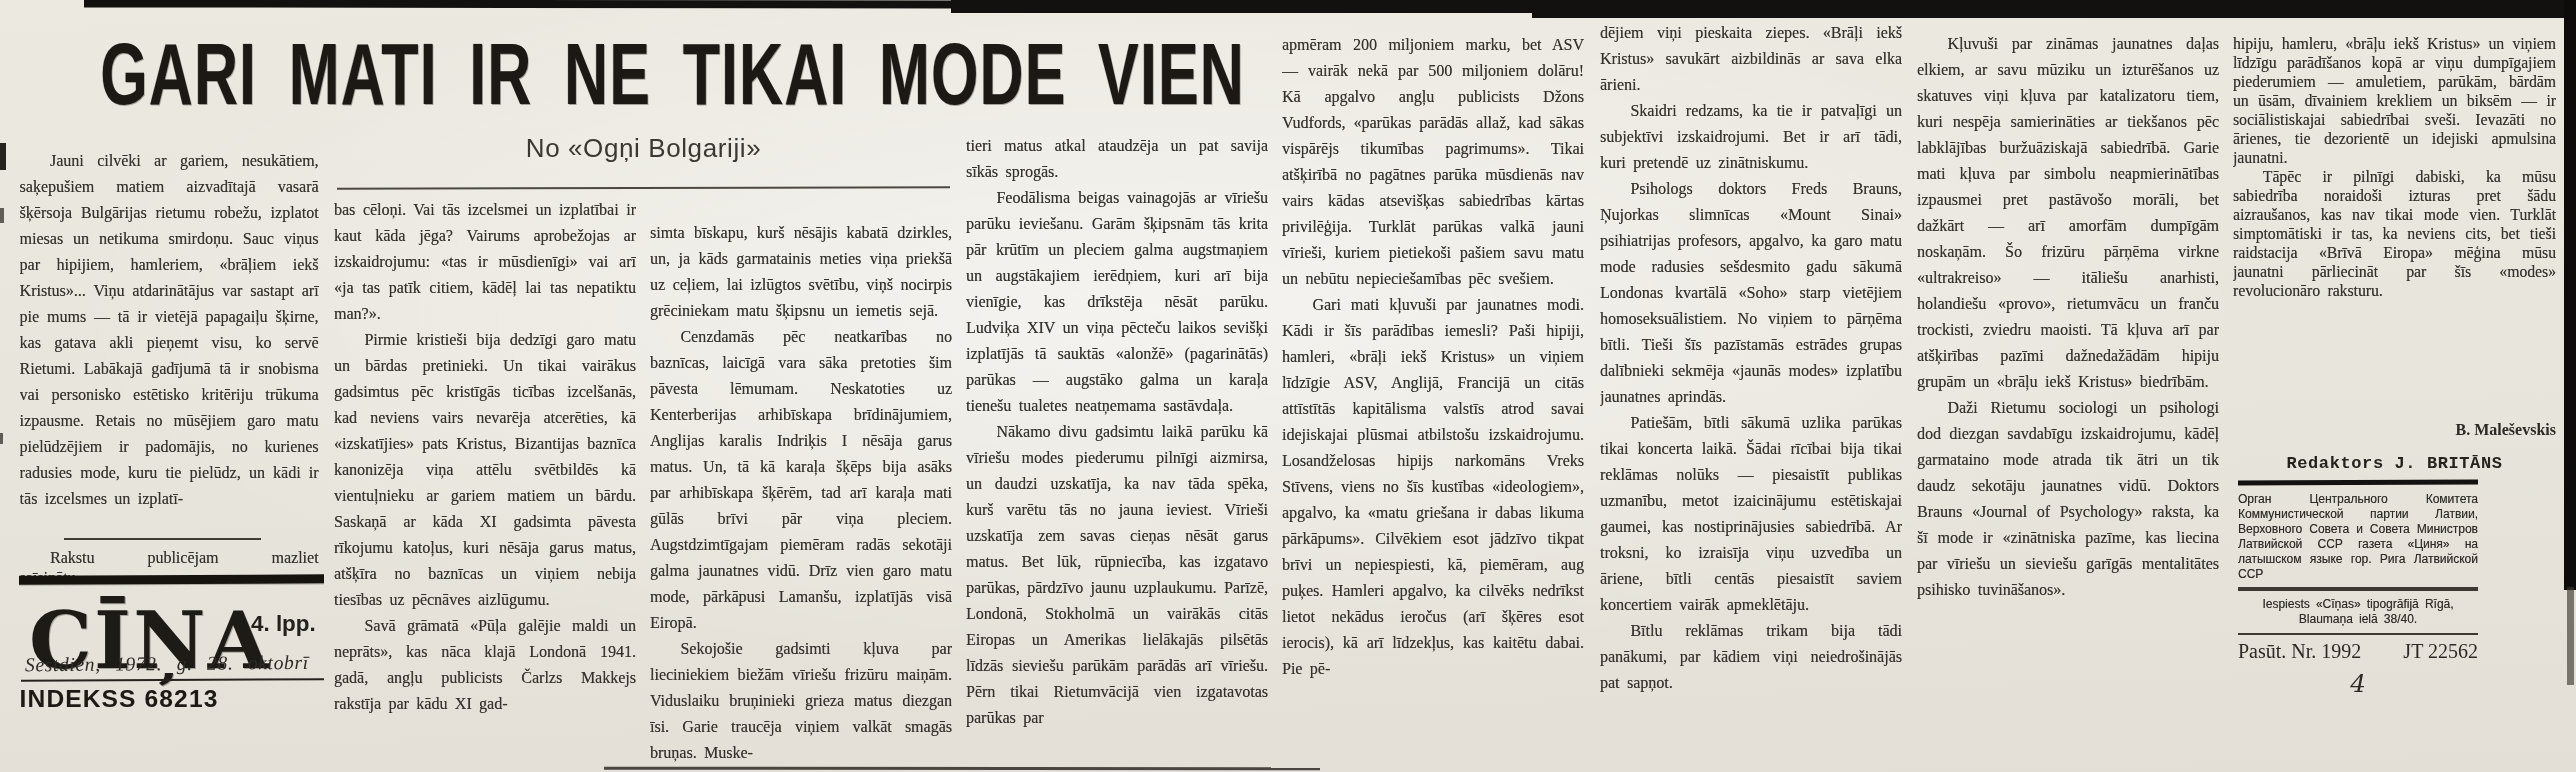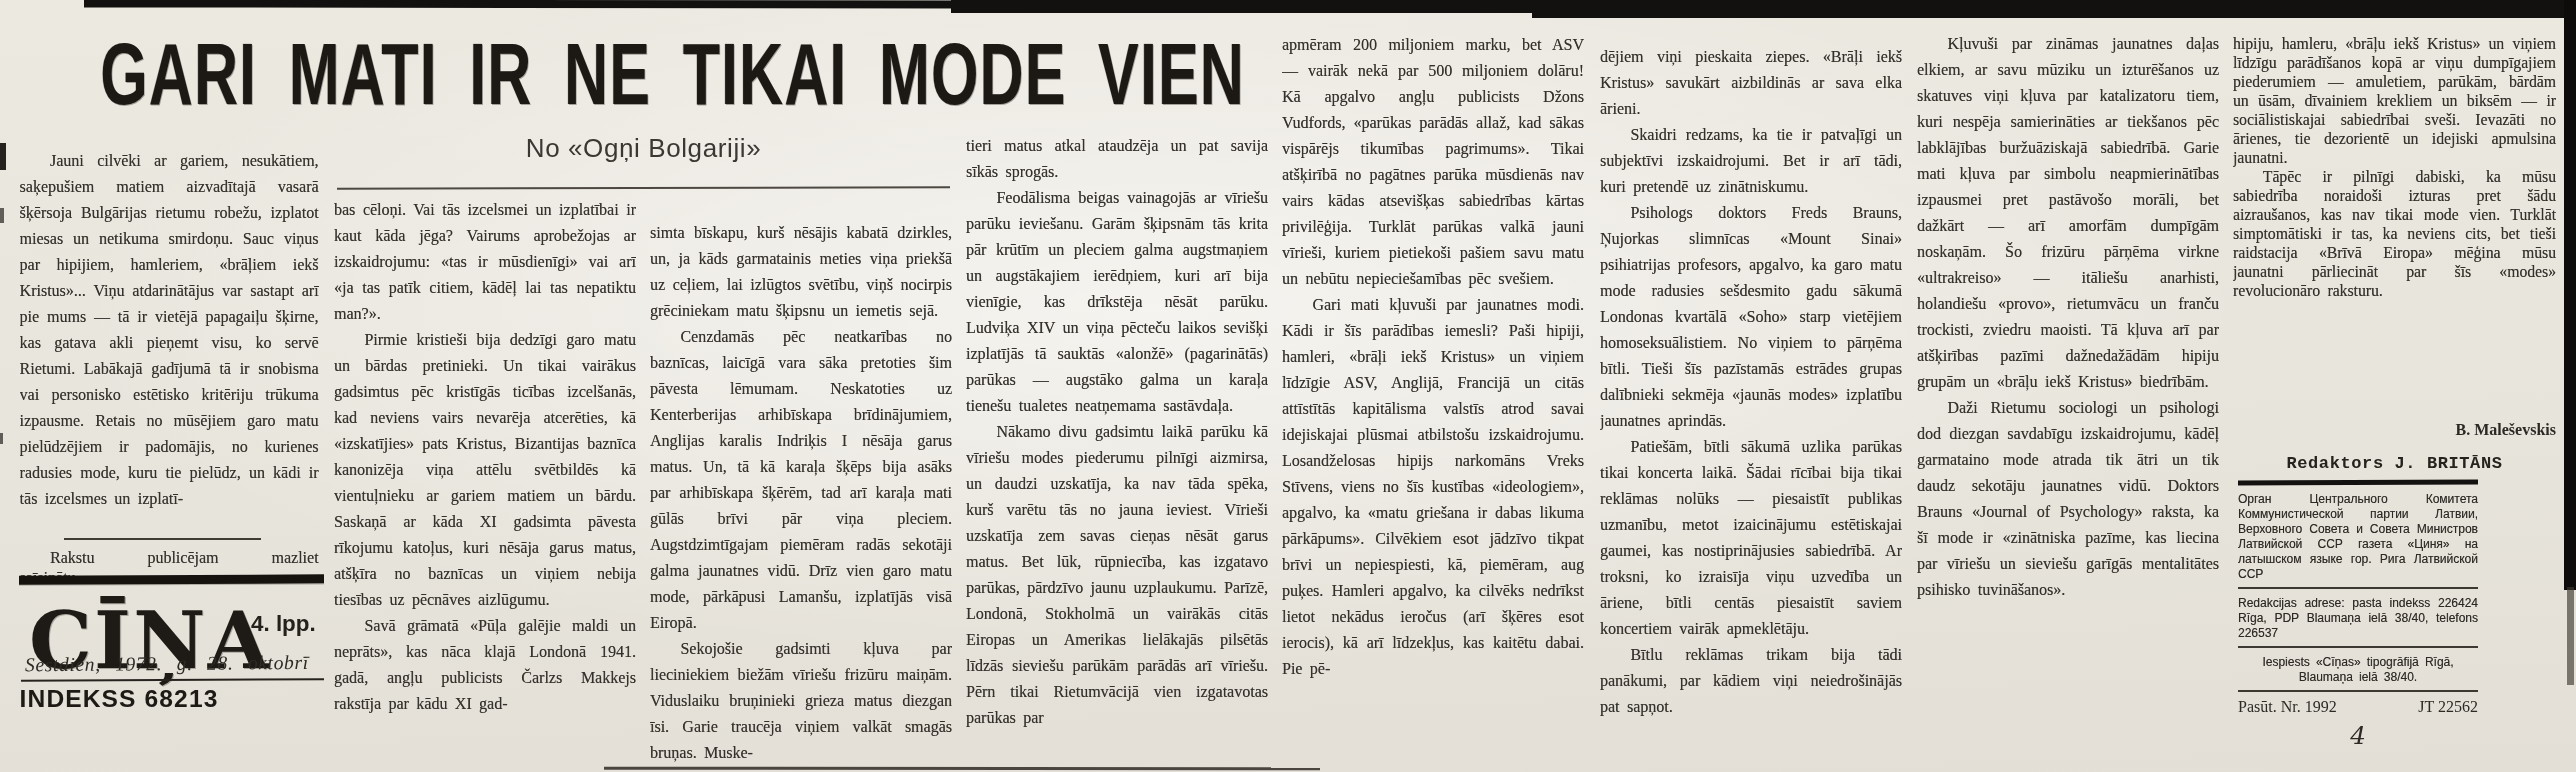--- a/index.html
+++ b/index.html
@@ -55,21 +55,21 @@
     text-shadow:0.2px 0.2px 0.4px rgba(45,40,34,0.55);
     overflow:hidden;
   }
   .para{margin:0;}
   .ind{text-indent:1.9em;}
   #col-1{left:19.6px;top:148px;width:299px;max-height:386px;}
   #col-2{left:334px;top:197px;width:302px;max-height:565px;}
   #col-3{left:650px;top:204px;width:302px;max-height:565px;margin-top:16px;}
   #col-4{left:966px;top:133px;width:302px;max-height:629px;}
   #col-5{left:1282px;top:32px;width:302px;max-height:727px;}
-  #col-6{left:1600px;top:44px;width:302px;max-height:733px;font-family:Liberation Serif, serif;}
+  #col-6{left:1600px;top:20px;width:302px;max-height:733px;font-family:Liberation Serif, serif;}
   #col-7{left:1917px;top:31px;width:302px;max-height:730px;}
   #col-8{left:2233px;top:34px;width:323px;max-height:385px;font-size:15.7px;line-height:19px;}
 
   
   .short-rule{position:absolute;left:64px;top:538px;width:197px;height:1.7px;background:#3f3b35;}
   .note{
     position:absolute;left:19.6px;top:548px;width:299px;
     font-size:16px;line-height:20px;text-align:justify;word-spacing:12.3px;
     text-indent:1.9em;color:#34312c;text-shadow:0.2px 0.2px 0.4px rgba(45,40,34,0.55);
   }
@@ -113,21 +113,21 @@
   .c-text{
     margin:6.7px 0 5.6px 0;
     font-family:"Liberation Sans", sans-serif;
     font-size:12px;line-height:15px;text-align:justify;word-spacing:2.8px;
     color:#2d2a26;text-shadow:0.2px 0.2px 0.3px rgba(45,40,34,0.5);
   }
   .c-center{text-align:center;}
   .c-rule{width:100%;height:1.7px;background:#3c3832;}
   .c-row{
     display:flex;justify-content:space-between;
-    margin-top:5.6px;font-size:16px;color:#2d2a26;
+    margin-top:5.6px;font-size:20px;color:#2d2a26;
   }
   .c-page{
     margin-top:5.6px;text-align:center;
     font-style:italic;font-size:24.6px;color:#2d2a26;
     font-family:"DejaVu Serif", serif;
   }
 </style>
 </head>
 <body>
 
@@ -193,21 +193,20 @@
   <div class="dateline">Sestdien, 1972. g. 28. oktobrī</div>
   <div class="dateline-rule"></div>
   <div class="indekss">INDEKSS 68213</div>
 
   <div class="author">B. Maleševskis</div>
   <div class="editor">Redaktors J. BRITĀNS</div>
   <div class="colophon">
     <div class="colophon-rule-top"></div>
     <p class="c-text">Орган Центрального Комитета Коммунистической партии Латвии, Верховного Совета и Совета Министров Латвийской ССР газета «Циня» на латышском языке гор. Рига Латвийской ССР</p>
     <div class="c-rule"></div>
-    <p class="c-text">Redakcijas adrese: pasta indekss 226424 Rīga, PDP Blaumaņa ielā 38/40, telefons 226537</p>
     <div class="c-rule"></div>
     <p class="c-text c-center">Iespiests «Cīņas» tipogrāfijā Rīgā, Blaumaņa ielā 38/40.</p>
     <div class="c-rule"></div>
     <div class="c-row">
       <span>Pasūt. Nr. 1992</span>
       <span>JT 22562</span>
     </div>
     <div class="c-page">4</div>
   </div>
 

